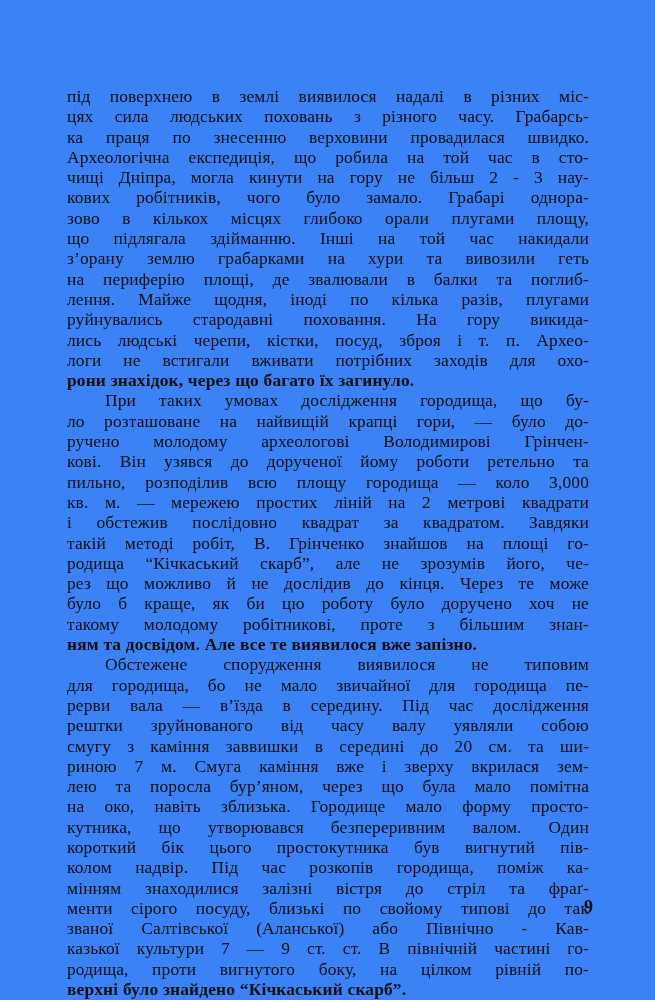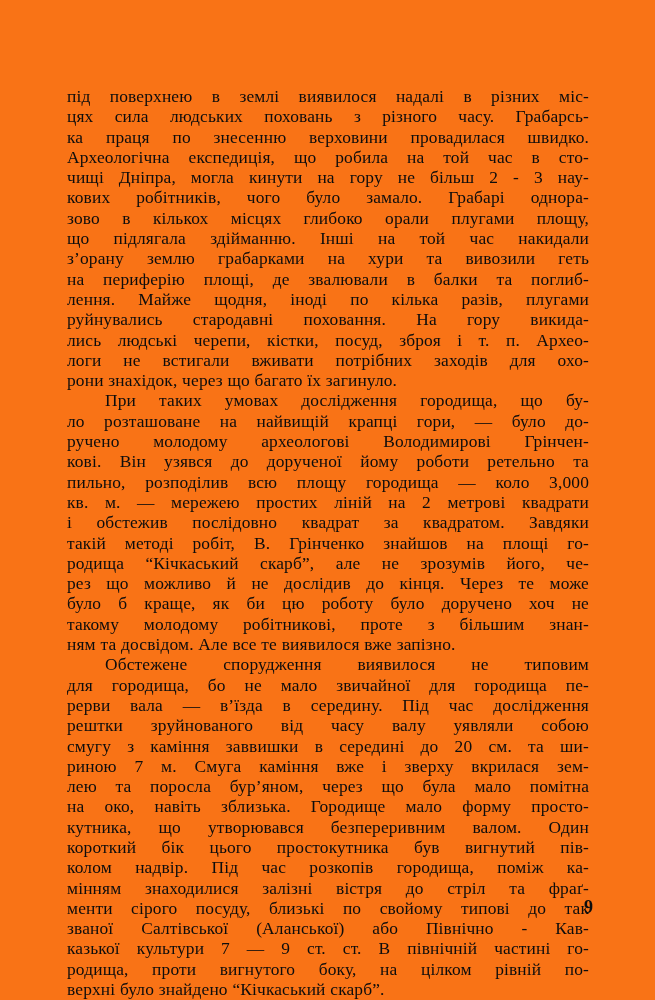--- a/index.html
+++ b/index.html
@@ -18,21 +18,21 @@
     -webkit-font-smoothing: antialiased;
   }
 
   
   .page {
     position: absolute;
     left: 0;
     top: 0;
     width: 655px;
     height: 1000px;
-    background: #f97316;
+    background: #3b82f6;
   }
 
   .text-block {
     position: absolute;
     left: 67px;
     top: 86px;
     width: 522px;
   }
 
   .para {
@@ -49,20 +49,21 @@
   
   .line {
     display: block;
     text-align: justify;
     text-align-last: justify;
     white-space: pre;
   }
   .line.last {
     text-align: center;
     text-align-last: left;
+    font-weight: bold;
   }
   .line.indent {
     text-indent: 38px;
   }
 
   .folio {
     position: absolute;
     right: 62px;
     top: 898px;
     font-size: 18px;

